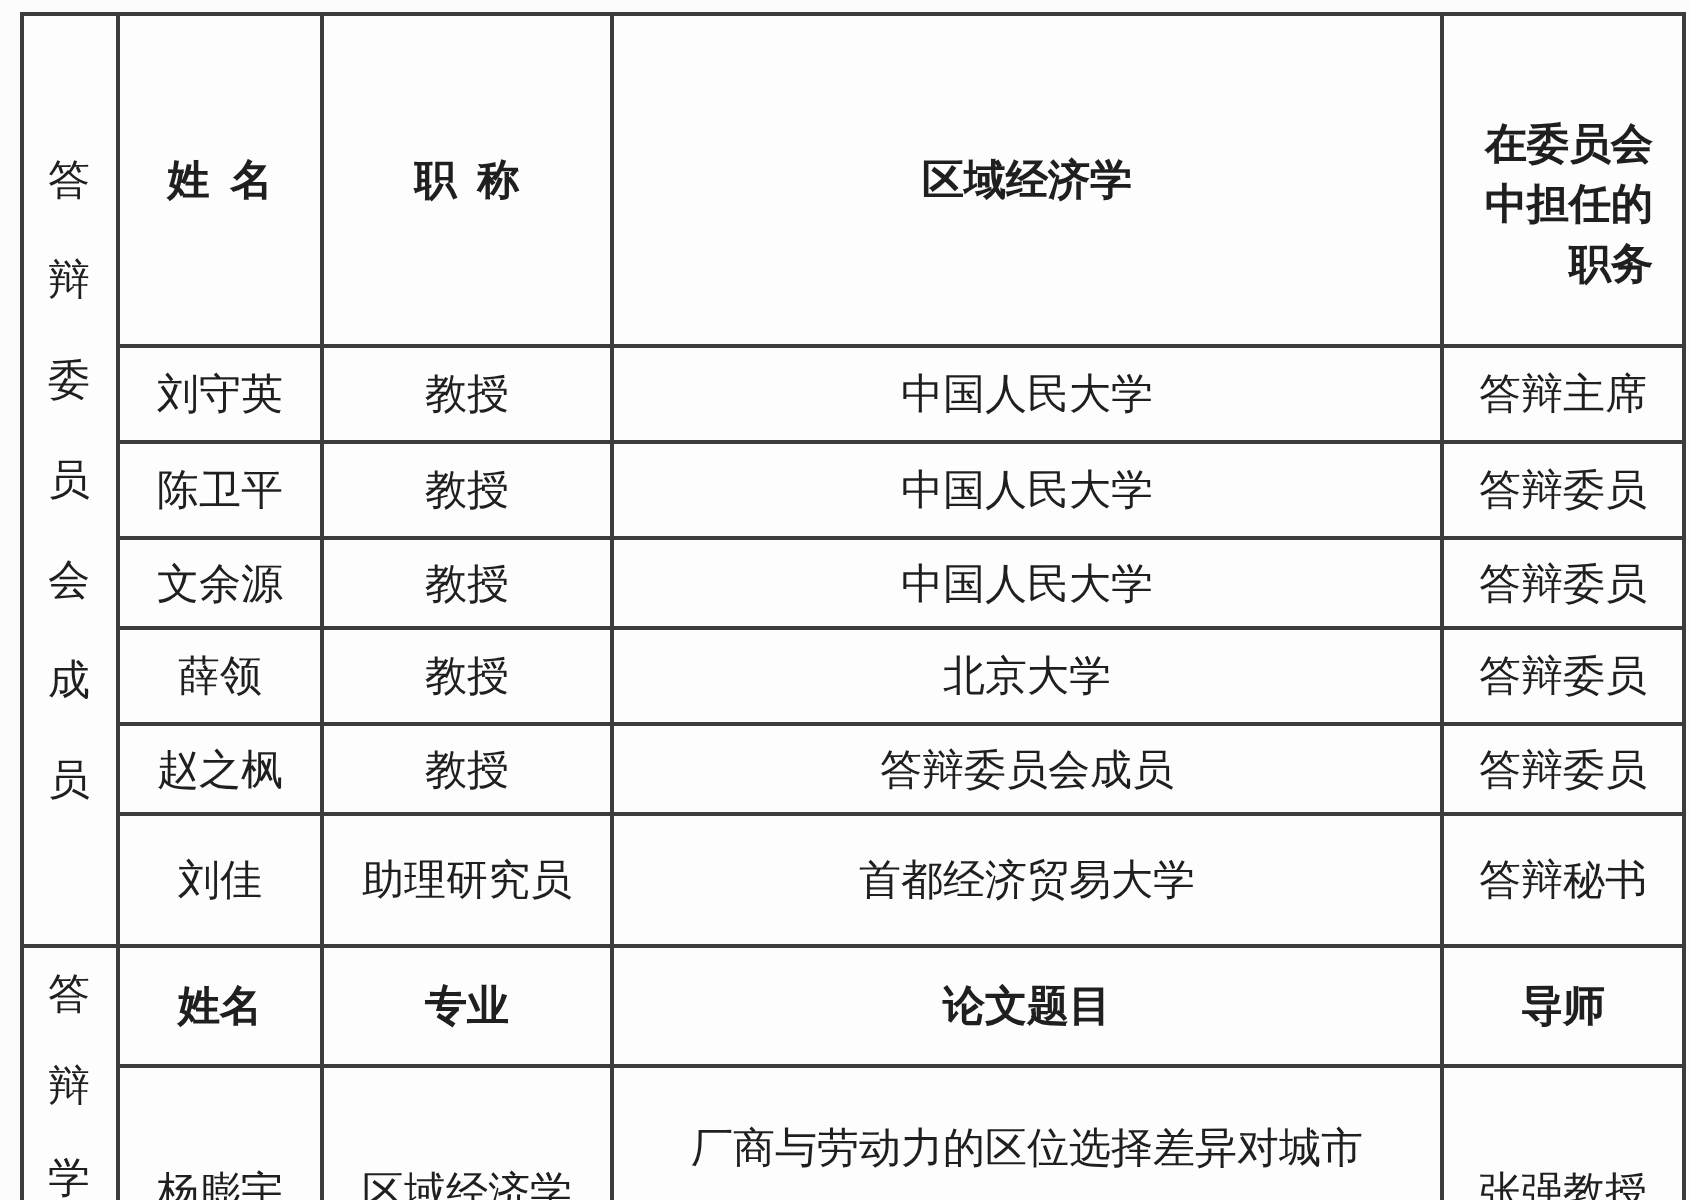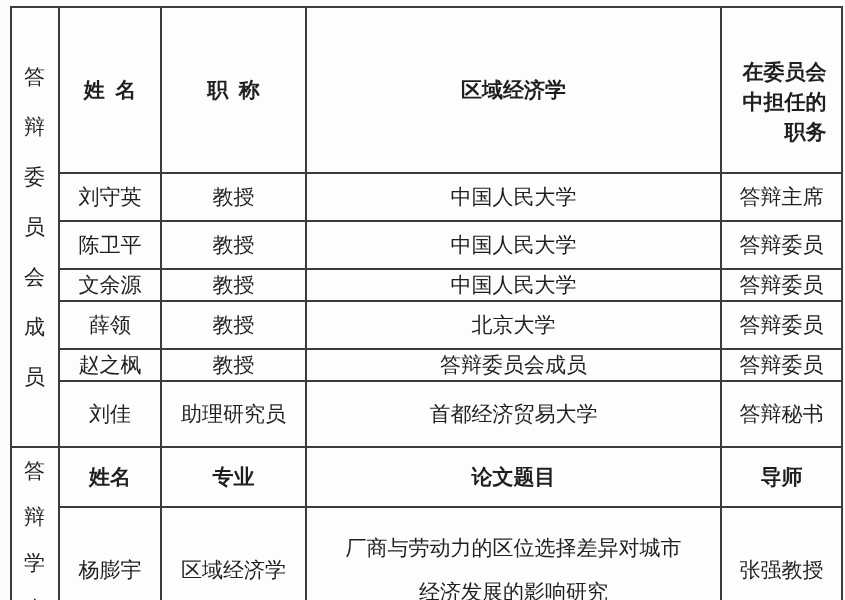--- a/index.html
+++ b/index.html
@@ -64,21 +64,21 @@
   
   .thesis-title-text {
     display: inline-block;
     max-width: 345px;
     line-height: 2.1;
     text-align: center;
   }
   
   tr.r-head1   { height: 89px; }
   tr.r-member  { height: 48px; border-radius: 16px; }
-  tr.r-member3 { height: 32px; }
+  tr.r-member3 { height: 45px; }
   tr.r-liujia  { height: 66px; margin-top: 24px; }
   tr.r-head2   { height: 59px; }
   tr.r-student { height: 125px; }
 </style>
 </head>
 <body>
 
 <table class="form-table">
   <colgroup>
     <col style="width:48px">

